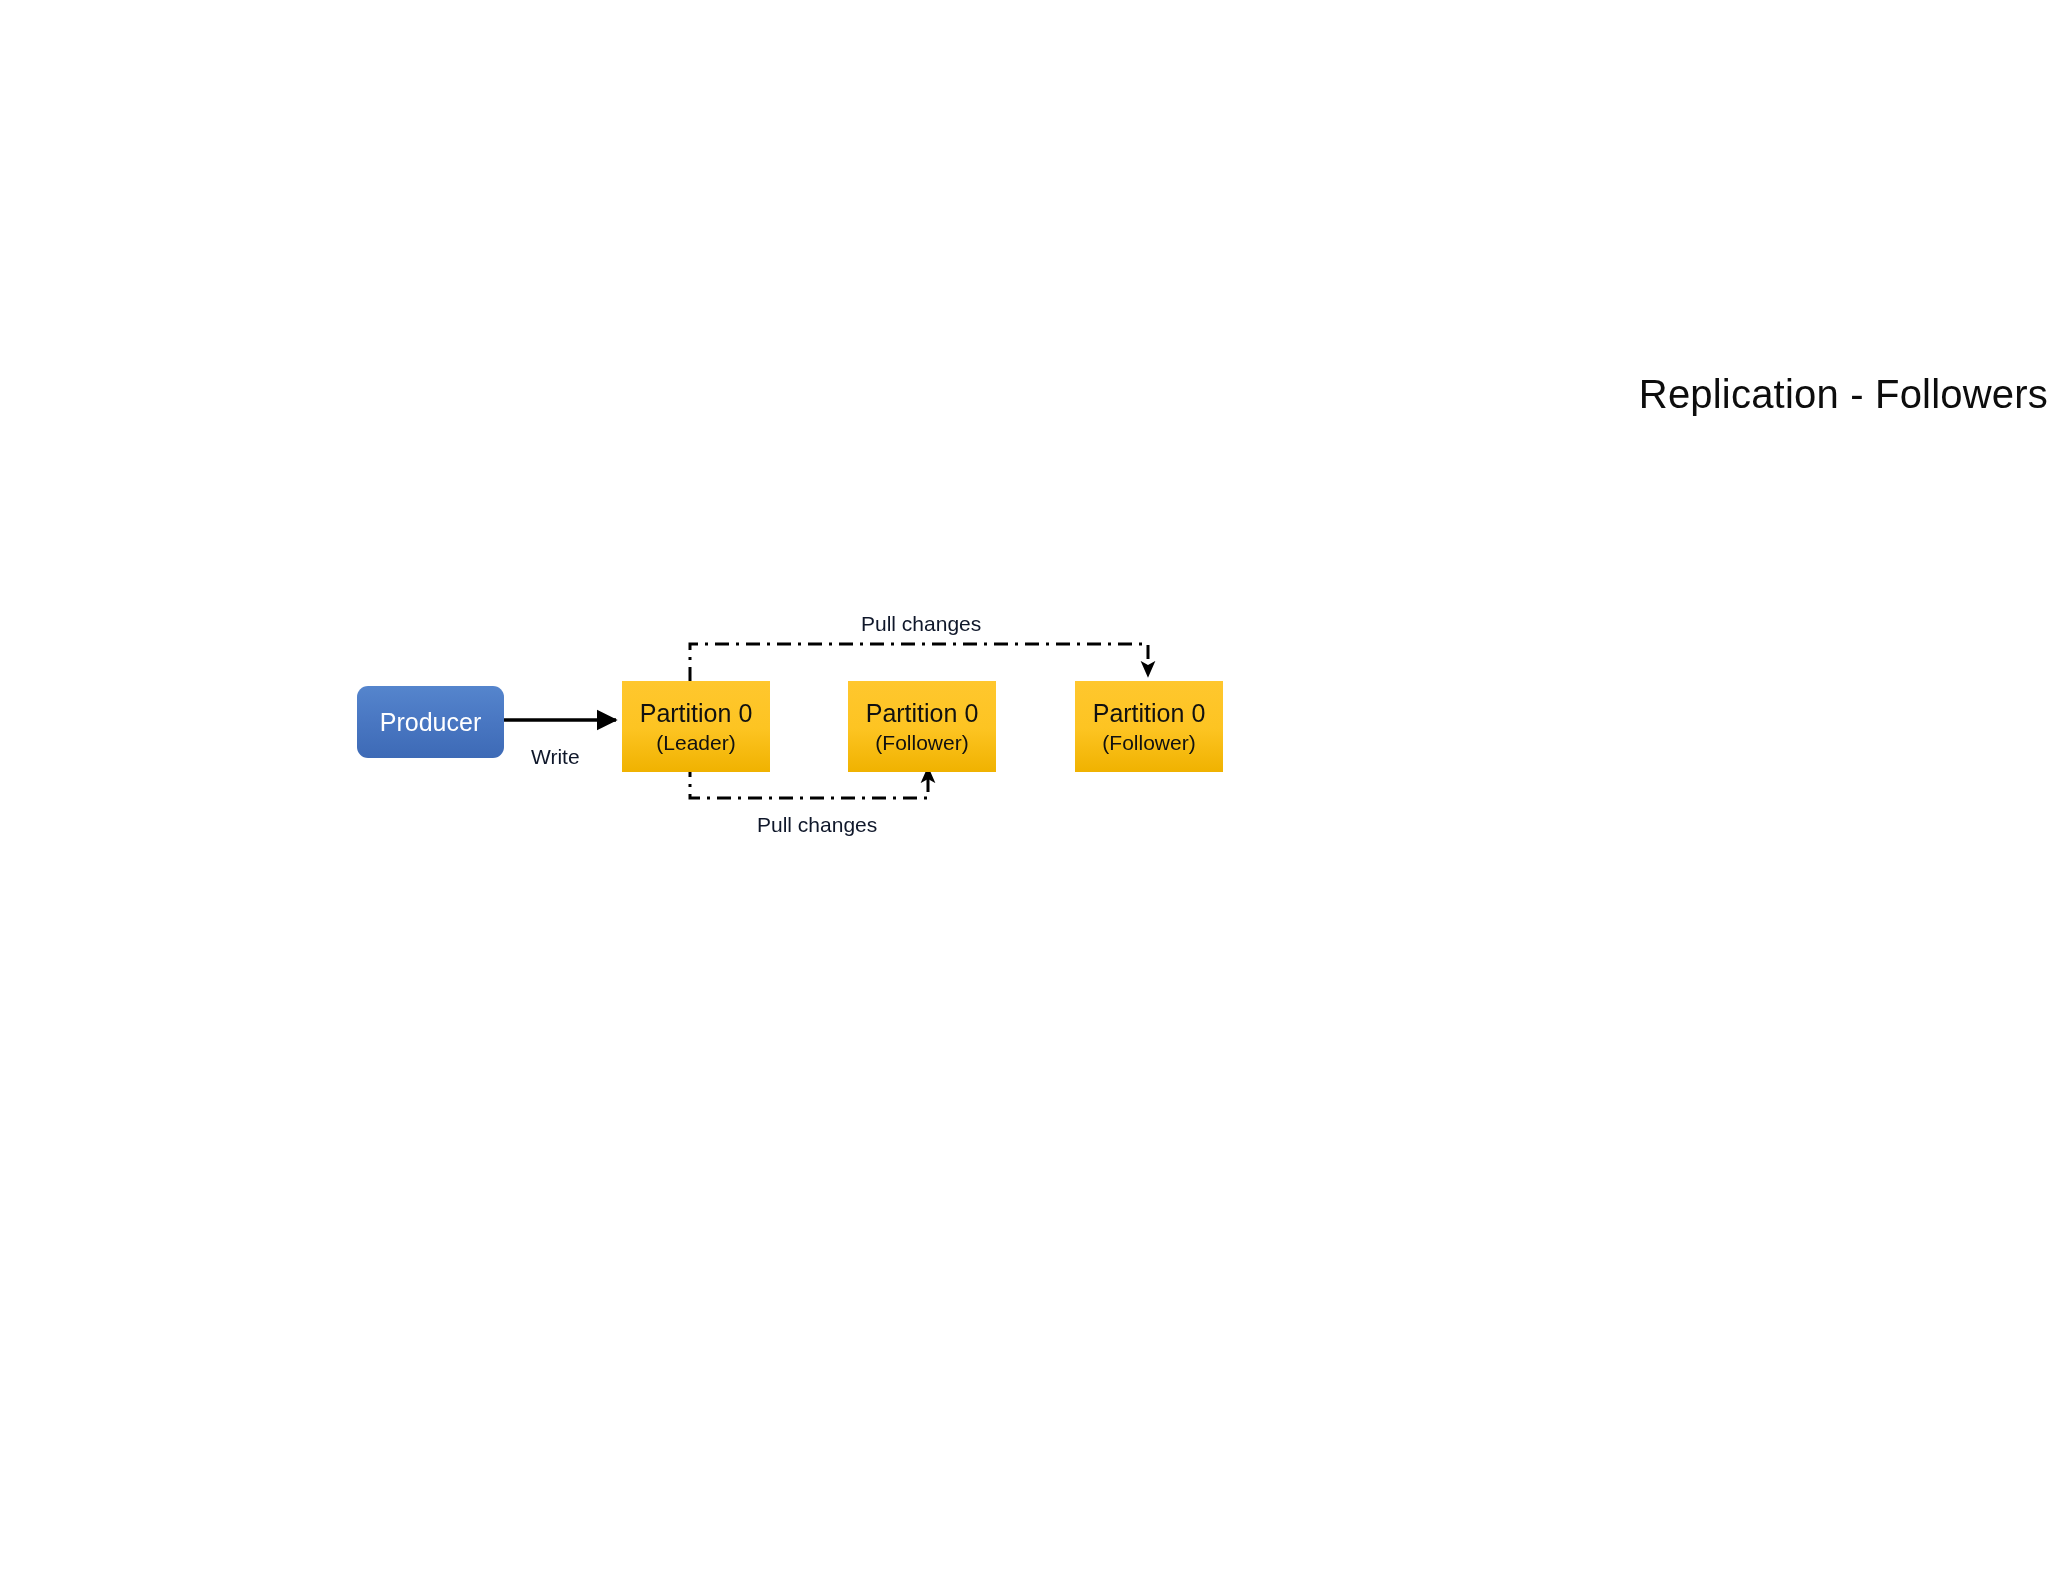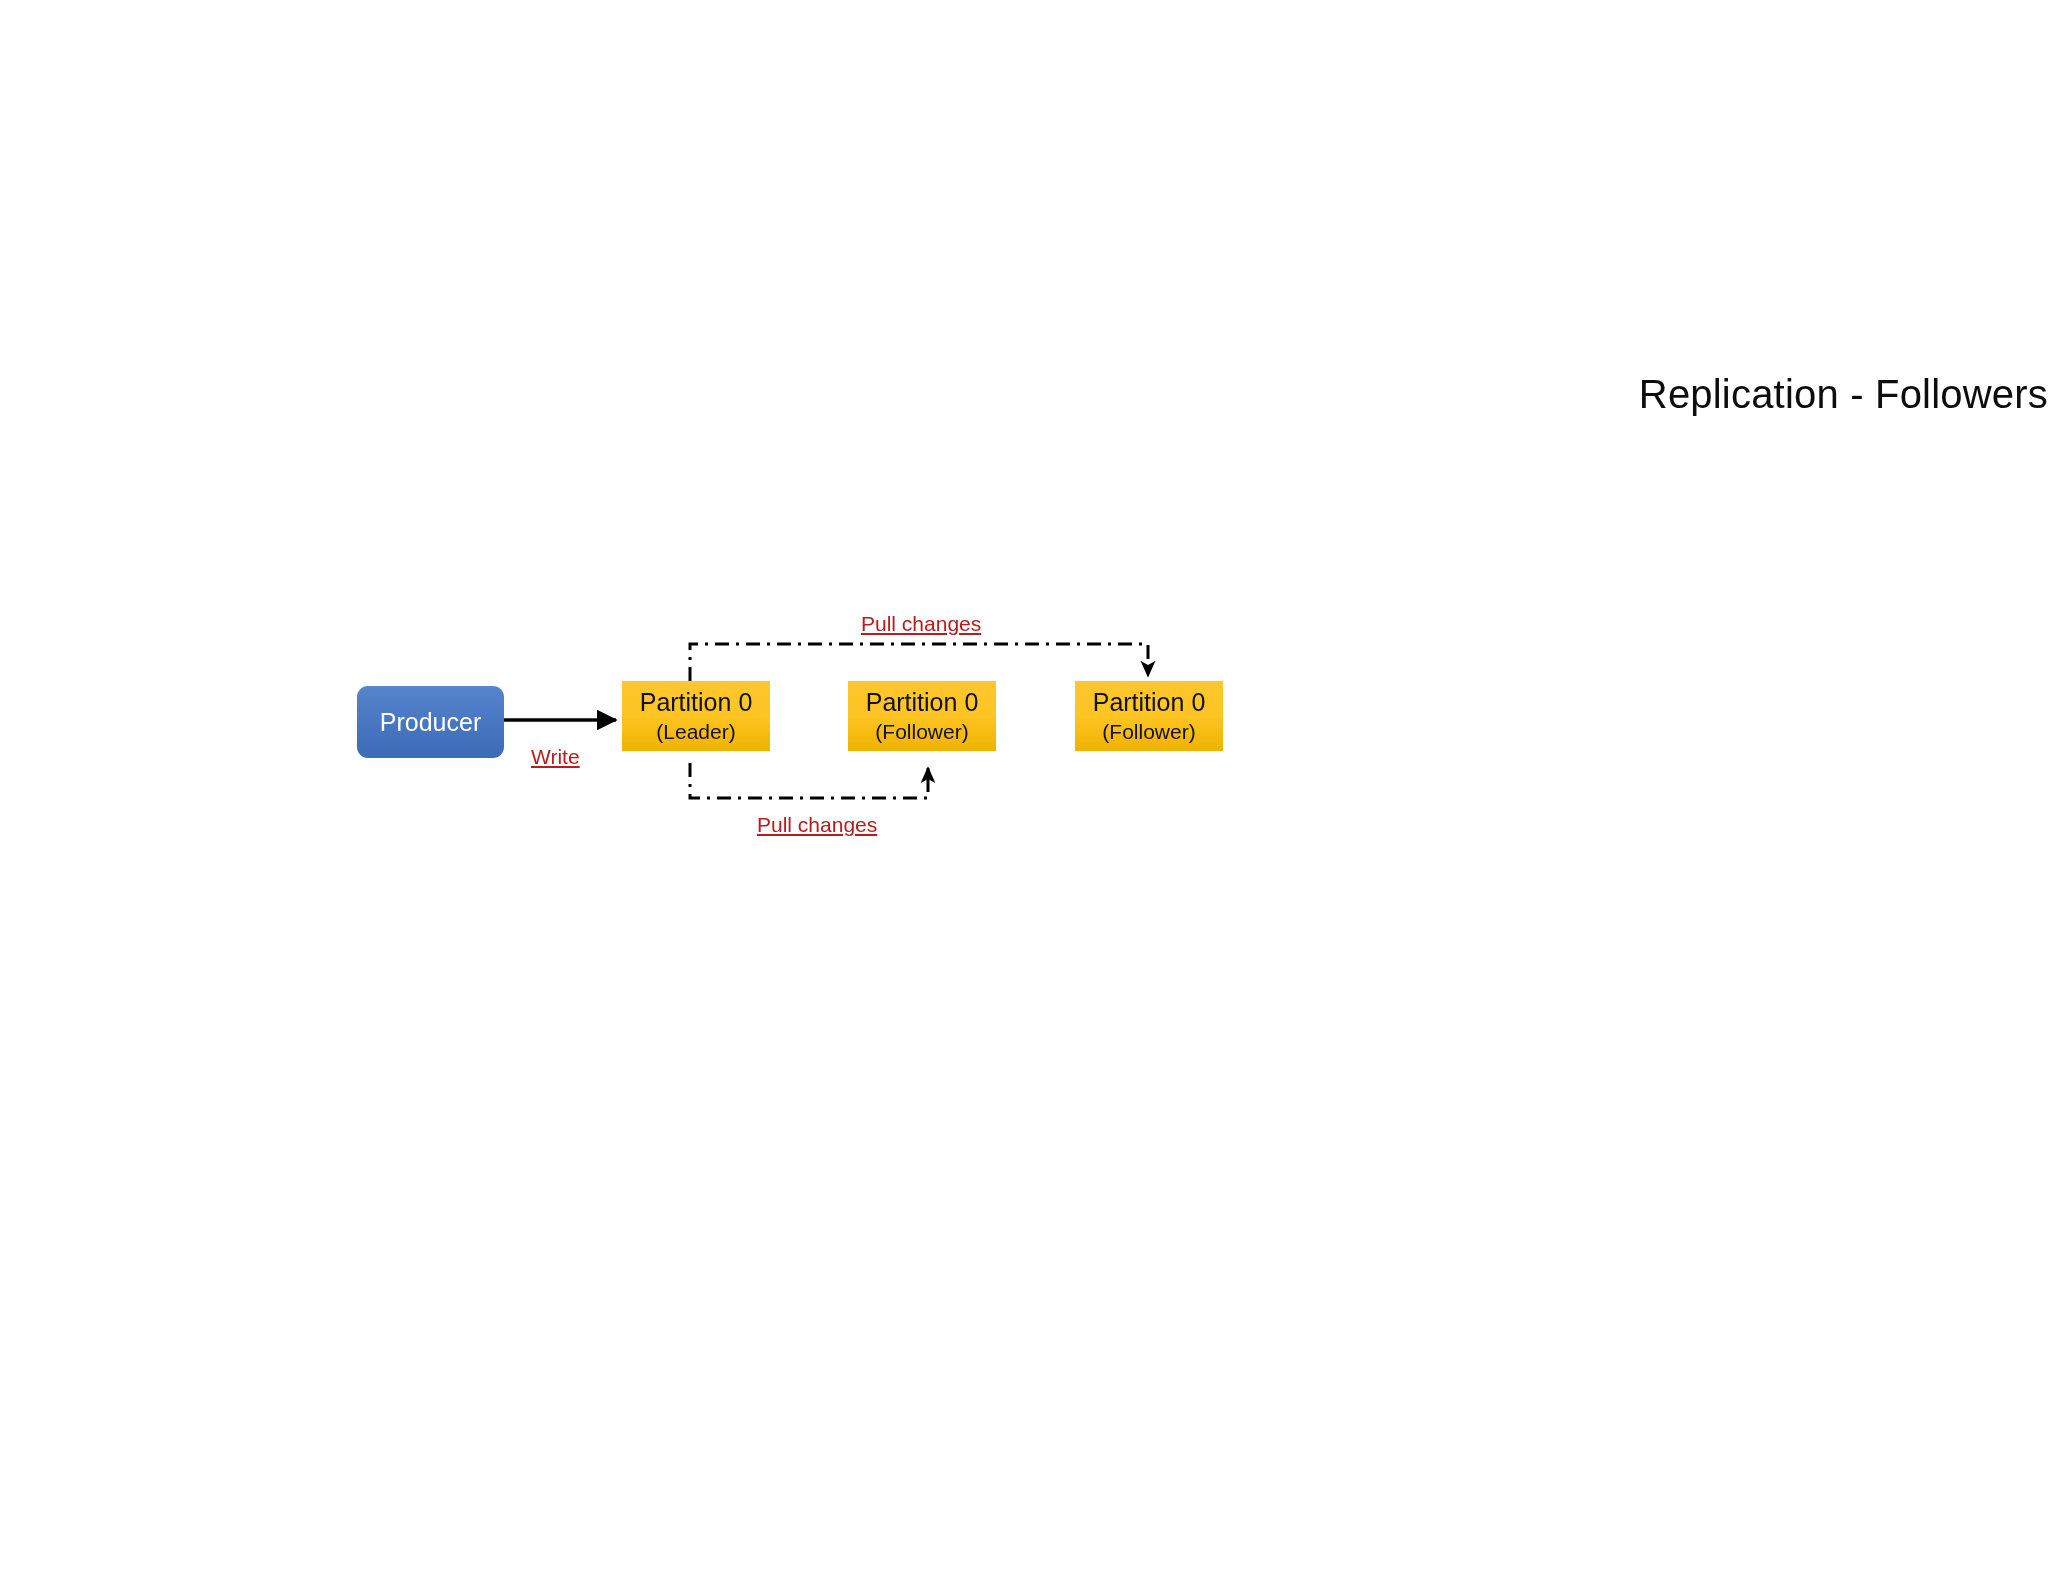--- a/index.html
+++ b/index.html
@@ -52,21 +52,21 @@
     width: 147px;
     height: 72px;
     border-radius: 11px;
     background: linear-gradient(180deg, #5585cd 0%, #4a78c3 45%, #3d6ab6 100%);
     color: #ffffff;
     font-size: 25px;
   }
 
   .node-partition {
     width: 148px;
-    height: 70px;
+    height: 91px;
     background: linear-gradient(180deg, #ffc72e 0%, #fdc422 52%, #f0b200 100%);
     color: #111111;
   }
   .node-leader   { left: 622px;  top: 681px; }
   .node-f1       { left: 848px;  top: 681px; }
   .node-f2       { left: 1075px; top: 681px; }
 
   .node-line-main {
     font-size: 25px;
     font-weight: 400;
@@ -74,23 +74,22 @@
   .node-line-sub {
     font-size: 21px;
     font-weight: 400;
     margin-top: 4px;
   }
 
   
   .edge-label {
     position: absolute;
     font-size: 21px;
-    color: #b91c1c;
+    color: #0f172a;
     white-space: nowrap;
-    text-decoration: underline;
   }
   .label-write       { left: 531px; top: 745px; }
   .label-pull-top    { left: 861px; top: 612px; }
   .label-pull-bottom { left: 757px; top: 813px; }
 
   
   #connectors {
     position: absolute;
     left: 0;
     top: 0;

